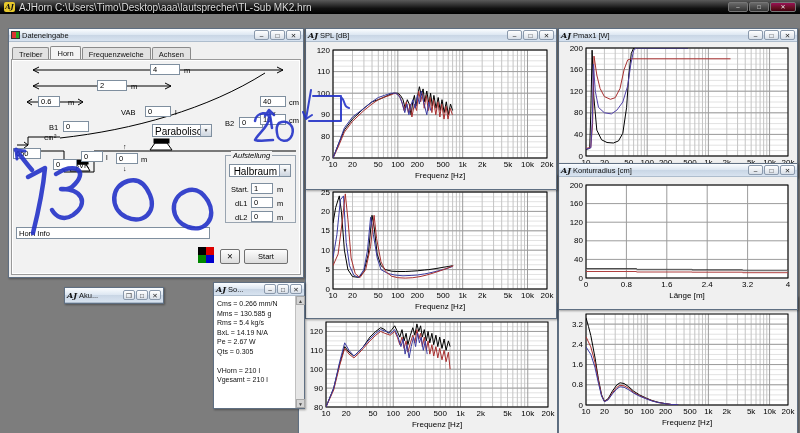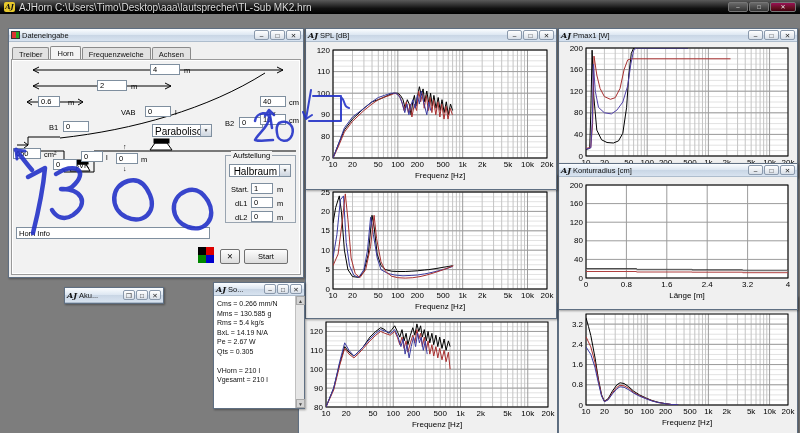--- a/index.html
+++ b/index.html
@@ -47,21 +47,21 @@
     border:1px solid #fff; outline:1px solid #9a9a9a; background:#f2f2f2;}
   .panel svg.diagram { position:absolute; left:0; top:0; }
   .fld { position:absolute; height:11px; border:1px solid #7f8f9f; background:#fff;
     font-size:7.5px; padding:0 2px; color:#000; font-family:"Liberation Sans",sans-serif;}
   .lbl { position:absolute; font-size:7.5px; color:#000; white-space:nowrap;}
   .combo { position:absolute; height:13px; border:1px solid #7f8f9f; background:#fff; display:flex;}
   .combo-val { flex:1; font-size:10px; padding:1px 2px; white-space:nowrap; overflow:hidden;text-align:right;}
   .combo-btn { width:11px; background:linear-gradient(#fdfdfd,#cdd5df); border-left:1px solid #8a99ac;
     font-size:5px; text-align:center; line-height:11px; color:#333;}
   .grp { position:absolute; border:1px solid #9aa5b1; }
-  .grp-legend { position:absolute; top:-5px; left:5px; background:#f2f2f2; font-size:7.5px; padding:0 2px;}
+  .grp-legend { position:absolute; top:-5px; left:5px; background:#f2f2f2; font-size:7.5px; padding:0 2px;font-style:italic;}
   .cgrid { position:absolute; width:16px; height:16px; display:grid; grid-template-columns:8px 8px;}
   .cgrid span { width:8px; height:8px; }
   .pbtn { position:absolute; height:15px; background:linear-gradient(#fdfdfd,#dcdcdc);
     border:1px solid #707070; border-radius:2px; font-size:7.5px; text-align:center; color:#000;}
   .spin { position:absolute; font-size:7px; color:#000;}
 
   
   .so-body { position:absolute; inset:13px 0 0 0; background:#fff; }
   .so-text { position:absolute; left:3px; top:3px; right:10px; font-size:7px; line-height:9.5px; color:#111;}
   .so-text div { min-height:9.5px; white-space:nowrap;}
@@ -152,21 +152,21 @@
           <span class="lbl" style="left:212px; top:58px;">B2</span>
           <input class="fld" style="left: 226px; top: 56px; width: 24px;" value="0">
 
           <input class="fld" style="left: 247px; top: 35px; width: 26px;" value="40">
           <span class="lbl" style="left:276px; top:37px;">cm</span>
           <span class="lbl" style="left:259px; top:48px;">x</span>
           <input class="fld" style="left: 247px; top: 53px; width: 26px;" value="10">
           <span class="lbl" style="left:276px; top:55px;">cm</span>
 
           <input class="fld" style="left: 0px; top: 87px; width: 28px;" value="650">
-          <span class="lbl" style="left:31px; top:89px;">cm²</span>
+          <span class="lbl" style="left:31px; top:73px;font-family:Liberation Mono, monospace;">cm²</span>
           <span class="lbl" style="left:17px; top:100px;margin-left:44px;">BVK</span>
           <input class="fld" style="left: 40px; top: 98px; width: 24px;" value="0">
           <input class="fld" style="left: 68px; top: 90px; width: 22px;" value="0">
           <span class="lbl" style="left:93px; top:92px;">l</span>
 
           <span class="spin" style="left:110px; top:82px;">↑</span>
           <input class="fld" style="left: 103px; top: 92px; width: 22px;" value="0">
           <span class="lbl" style="left:128px; top:94px;">m</span>
           <span class="spin" style="left:110px; top:104px;">↓</span>
 

